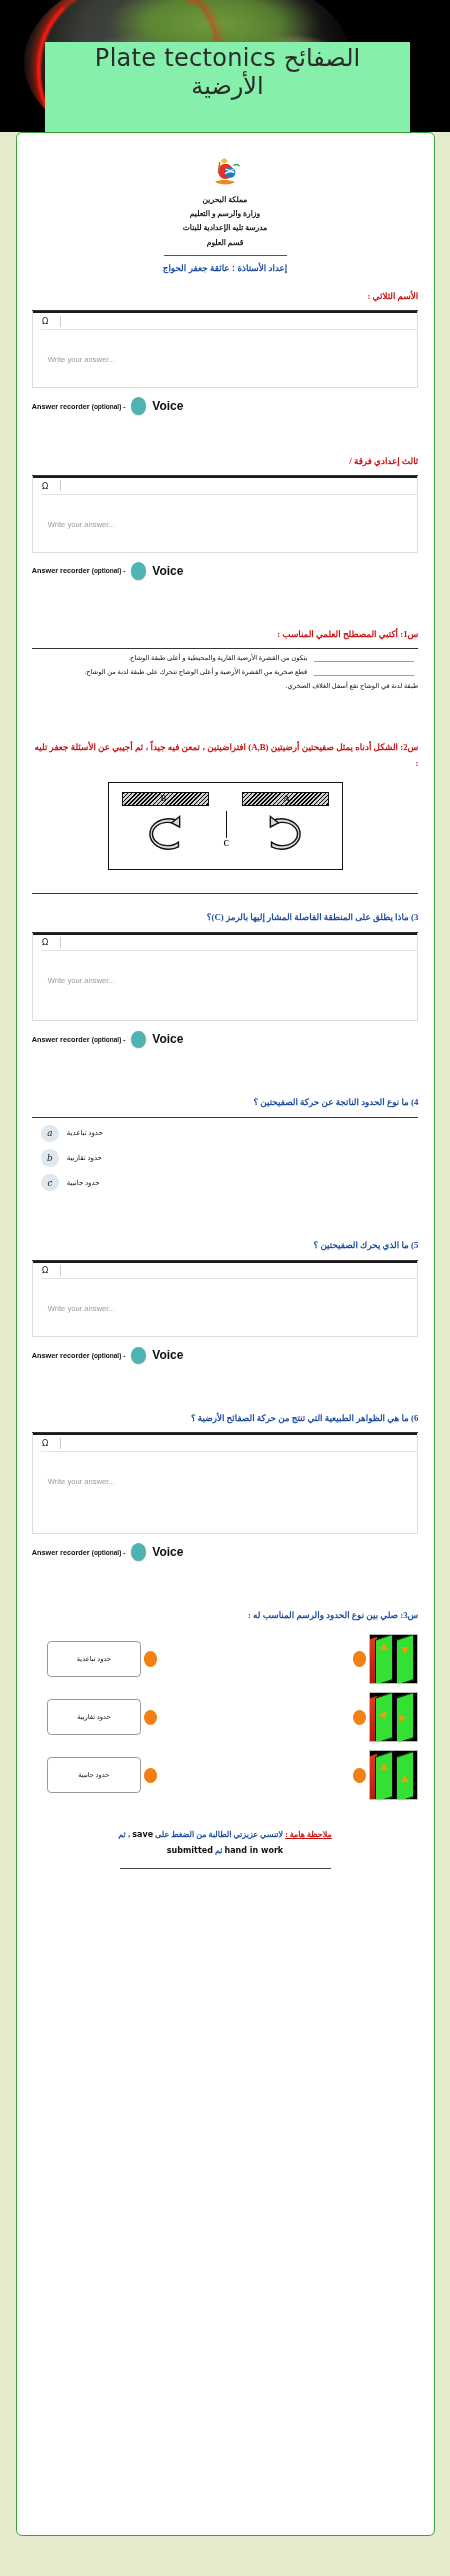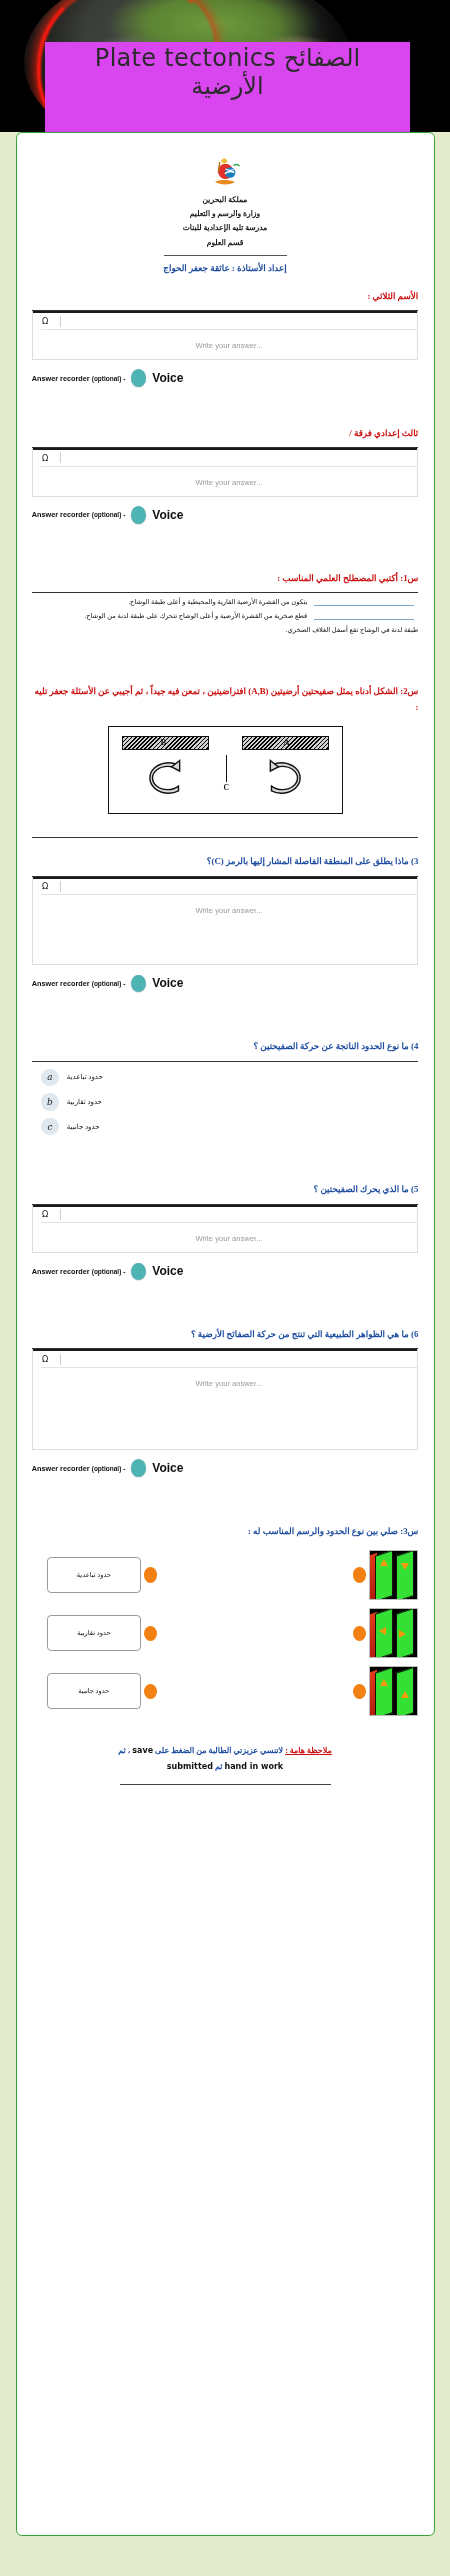--- a/index.html
+++ b/index.html
@@ -60,21 +60,21 @@
     border-radius:50%;
     border-bottom:3.5px solid rgba(255,60,20,.85);
     border-left:2.3px solid rgba(255,80,20,.35);
     border-top:none; border-right:none;
     filter:blur(1.5px);
   }
   .title-card {
     position:absolute;
     left:45px; top:42px;
     width:365px; height:90px;
-    background:#d946ef;
+    background:#86efac;
     padding:3.5px 14px 0 14px;
     text-align:center;
     z-index:3;
   }
   .title-line1 {
     font-family:"DejaVu Sans", sans-serif;
     font-size:24px;
     line-height:1.05;
     color:#2b2b2b;
     white-space:nowrap;
@@ -116,21 +116,21 @@
     margin:5.3px 0;
     letter-spacing:0.2px;
   }
   .hdr-rule {
     border:0;
     border-top:0.6px solid #555;
     width:123px;
     margin:8.2px auto 7px auto;
   }
   .prepared {
-    font-family:Liberation Serif, serif;
+    font-family:Liberation Sans, sans-serif;
     font-weight:bold;
     font-size:8.8px;
     color:#1f4ea1;
     text-align:center;
     margin-bottom:15.2px;
   }
 
   
   .q-block { margin:0 0 10.6px 0; }
   .q-label {
@@ -172,23 +172,23 @@
     padding:0 8.2px 0 3.5px;
   }
   .tb-sep {
     width:0.6px; height:10.6px;
     background:#ccc;
     margin:0 3.5px;
   }
   .editor-body {
     border-top:0.6px solid #e3e3e3;
     min-height:27px;
-    padding:9px 7px;
+    padding:23px 7px;
     direction:ltr;
-    text-align:center;
+    text-align:left;
     margin-left:8px;
   }
   .editor-body.tall  { min-height:70px; }
   .editor-body.taller{ min-height:82px; }
   .placeholder {
     color:#9a9a9a;
     font-size:7.6px;
     font-family:"Liberation Sans", sans-serif;
   }
 

